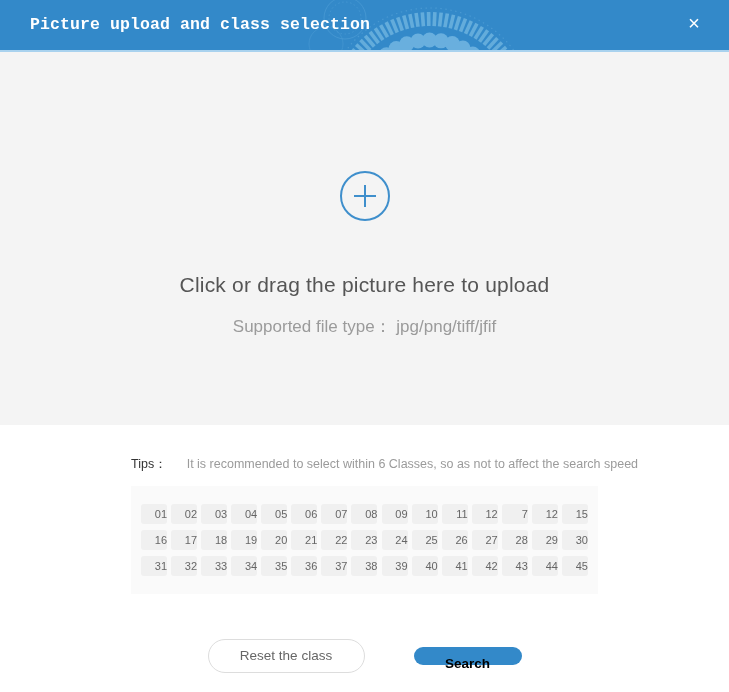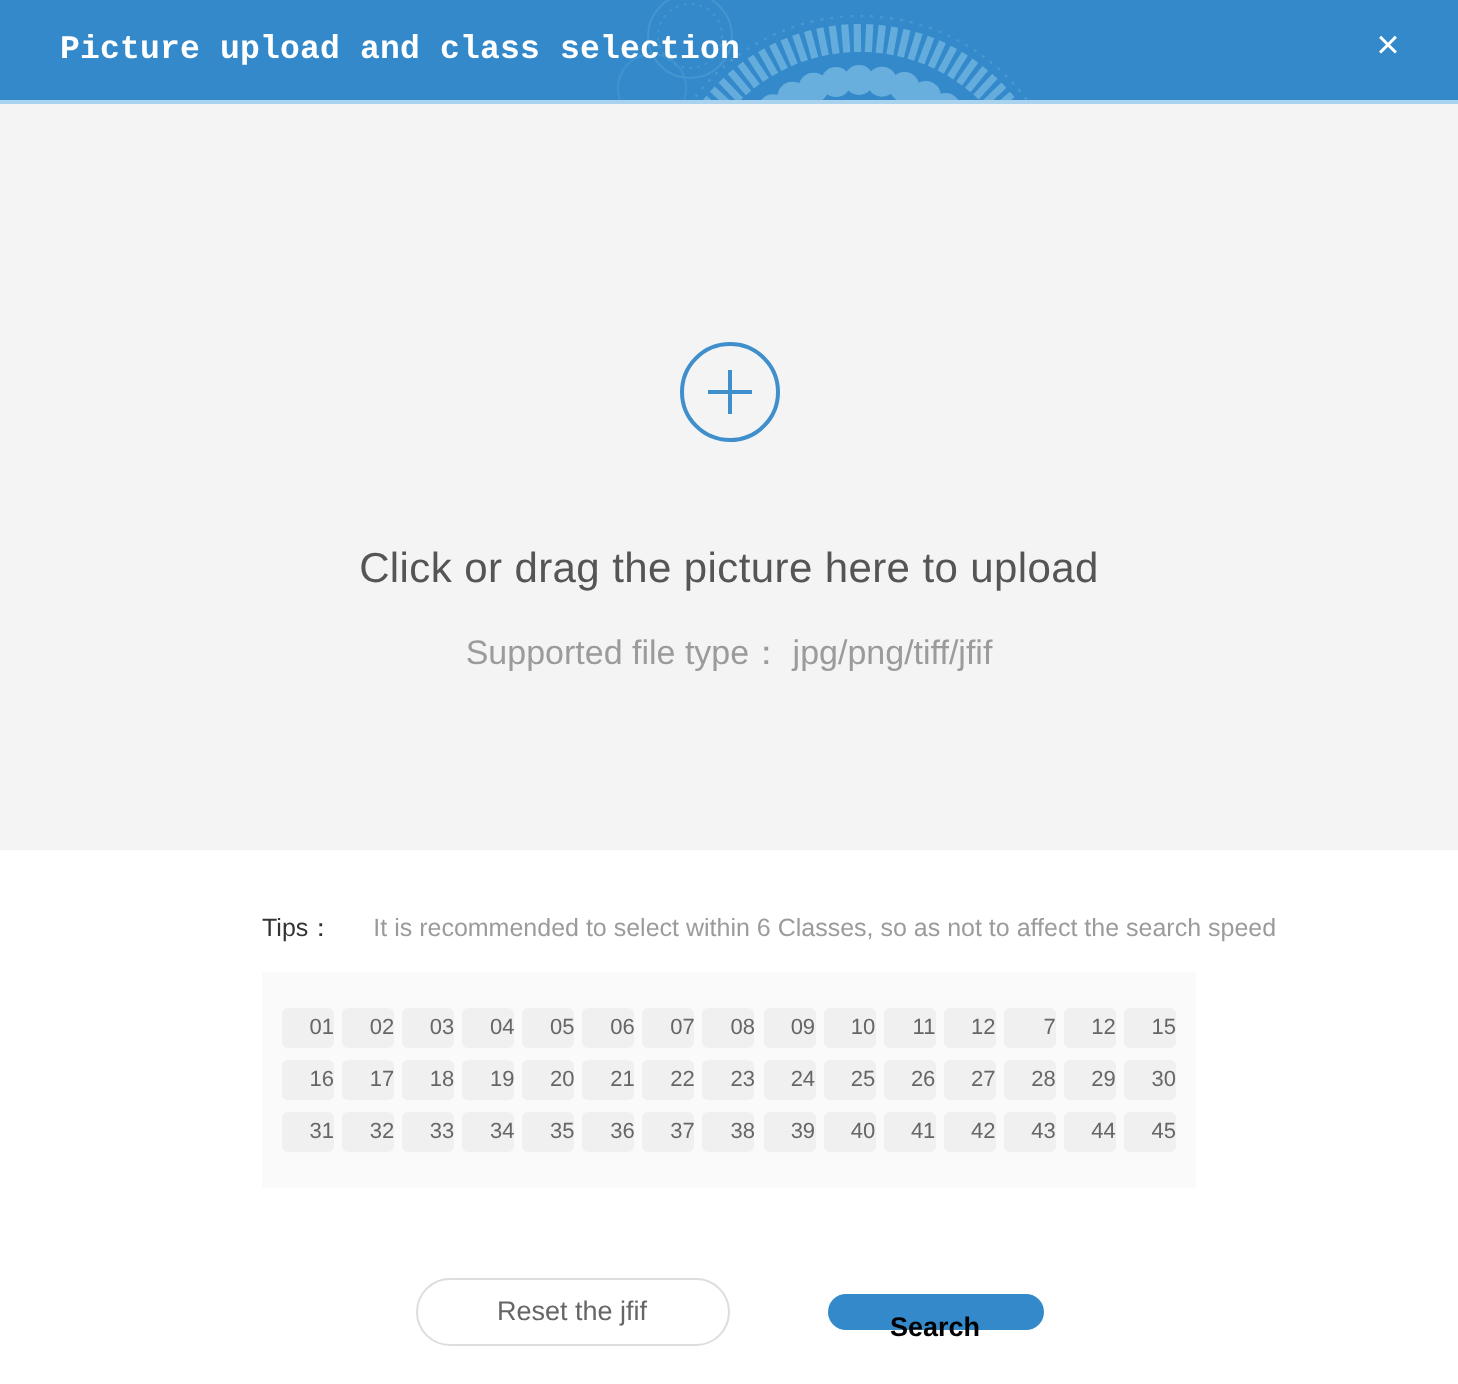--- a/index.html
+++ b/index.html
@@ -339,17 +339,17 @@
         <div class="class-chip">40</div>
         <div class="class-chip">41</div>
         <div class="class-chip">42</div>
         <div class="class-chip">43</div>
         <div class="class-chip">44</div>
         <div class="class-chip">45</div>
       </div>
   </div>
 
   <div class="button-row">
-    <div class="btn btn-reset">Reset the jfif</div>
+    <div class="btn btn-reset">Reset the class</div>
     <div class="btn btn-search">Search</div>
   </div>
 
 </div>
 
 </body></html>

